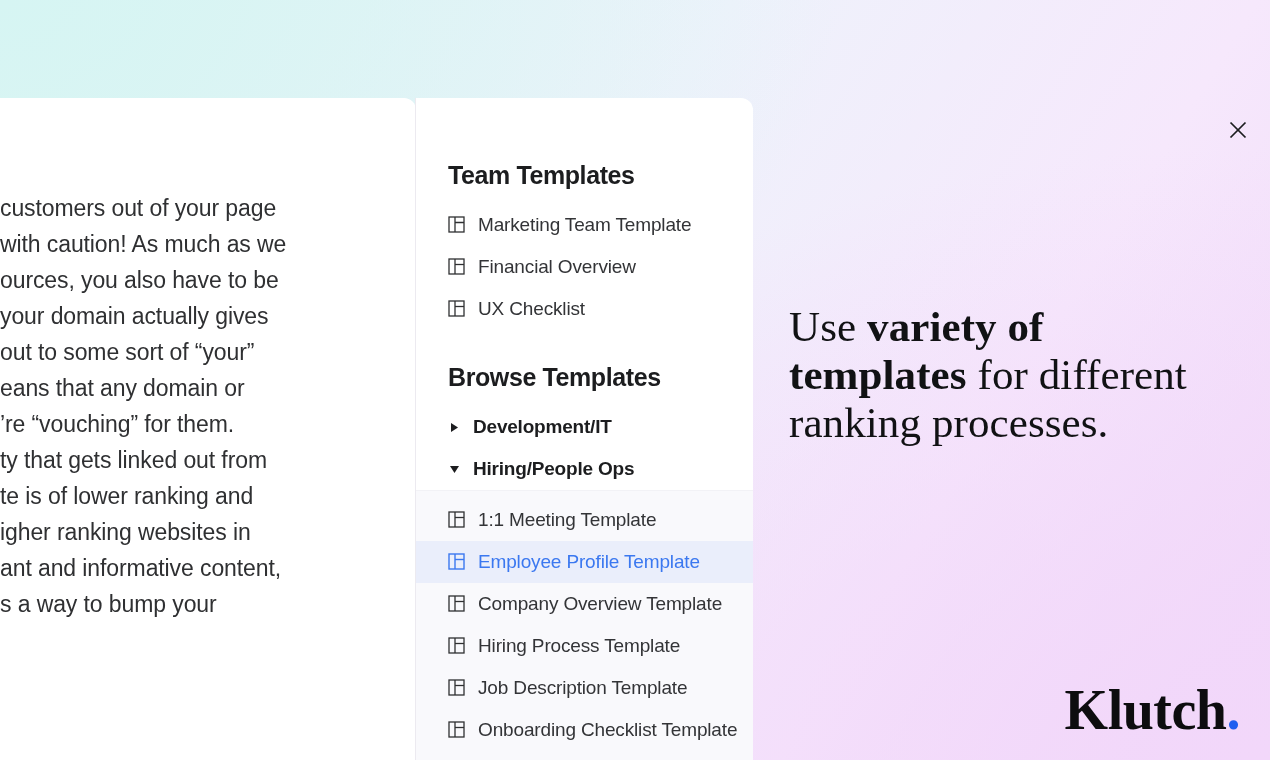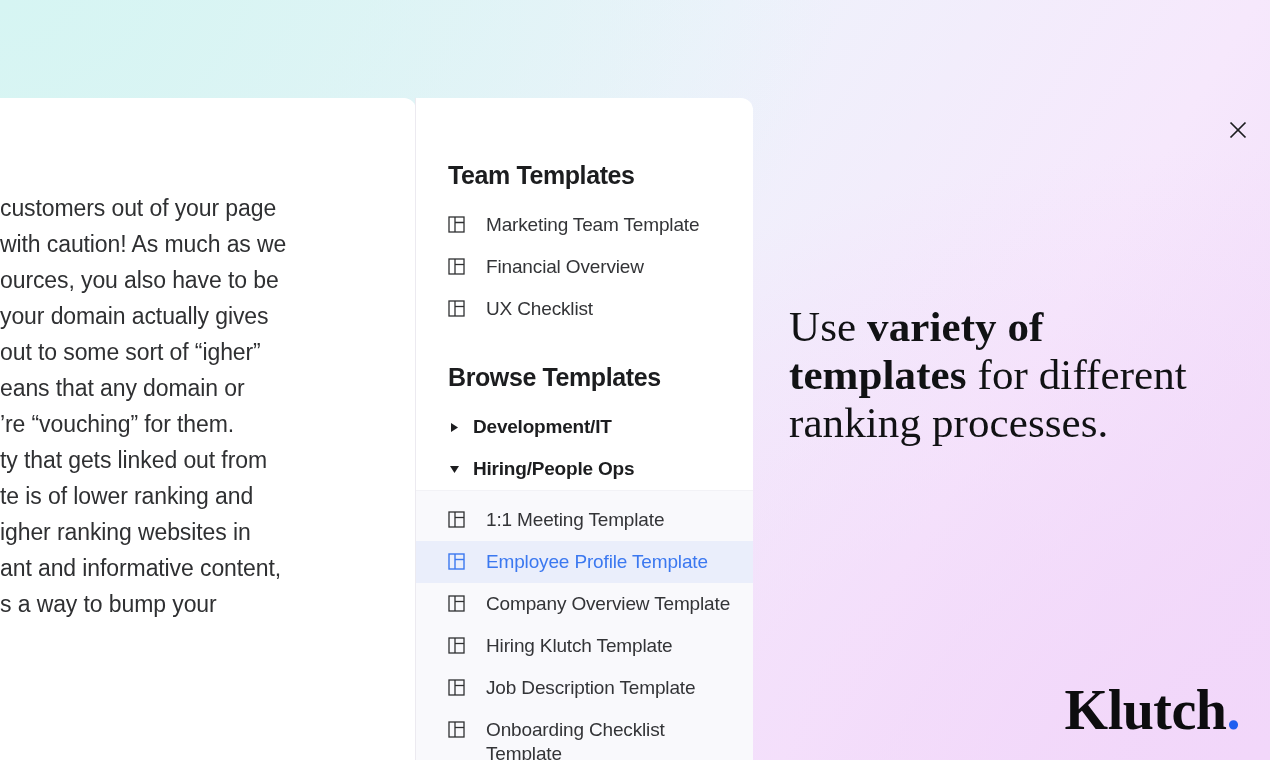--- a/index.html
+++ b/index.html
@@ -87,21 +87,21 @@
     color:#1c1d1f;
     letter-spacing:-0.4px;
     padding:0 0 0 32px;
   }
   .title-team   { margin-top:63px; }
   .title-browse { margin-top:33px; }
 
   .tmpl-row {
     display:flex;
     align-items:flex-start;
-    gap:21px;
+    gap:13px;
     padding:9px 14px 9px 32px;
     font-size:19px;
     line-height:24px;
     color:#333437;
     letter-spacing:-0.15px;
     cursor:pointer;
   }
   .tmpl-row .label { flex:1; }
 
   .grid-icon {
@@ -180,21 +180,21 @@
 <div id="stage">
 
   <div class="backdrop"></div>
 
   <div class="article-card">
     <div class="article-body">
       <p>customers out of your page</p>
       <p>with caution! As much as we</p>
       <p>ources, you also have to be</p>
       <p>your domain actually gives</p>
-      <p>out to some sort of “igher”</p>
+      <p>out to some sort of “your”</p>
       <p>eans that any domain or</p>
       <p>’re “vouching” for them.</p>
       <p>ty that gets linked out from</p>
       <p>te is of lower ranking and</p>
       <p>igher ranking websites in</p>
       <p>ant and informative content,</p>
       <p>s a way to bump your</p>
     </div>
   </div>
 
@@ -300,21 +300,21 @@
           </div>
 
           <div class="tmpl-row">
             <span class="grid-icon">
               <svg width="17" height="17" viewBox="0 0 17 17" fill="none">
                 <rect x="1" y="1" width="15" height="15" stroke="#2f3032" stroke-width="1.3"></rect>
                 <line x1="7" y1="1" x2="7" y2="16" stroke="#2f3032" stroke-width="1.3"></line>
                 <line x1="7" y1="6.5" x2="16" y2="6.5" stroke="#2f3032" stroke-width="1.3"></line>
               </svg>
             </span>
-            <span class="label">Hiring Klutch Template</span>
+            <span class="label">Hiring Process Template</span>
           </div>
 
           <div class="tmpl-row">
             <span class="grid-icon">
               <svg width="17" height="17" viewBox="0 0 17 17" fill="none">
                 <rect x="1" y="1" width="15" height="15" stroke="#2f3032" stroke-width="1.3"></rect>
                 <line x1="7" y1="1" x2="7" y2="16" stroke="#2f3032" stroke-width="1.3"></line>
                 <line x1="7" y1="6.5" x2="16" y2="6.5" stroke="#2f3032" stroke-width="1.3"></line>
               </svg>
             </span>

